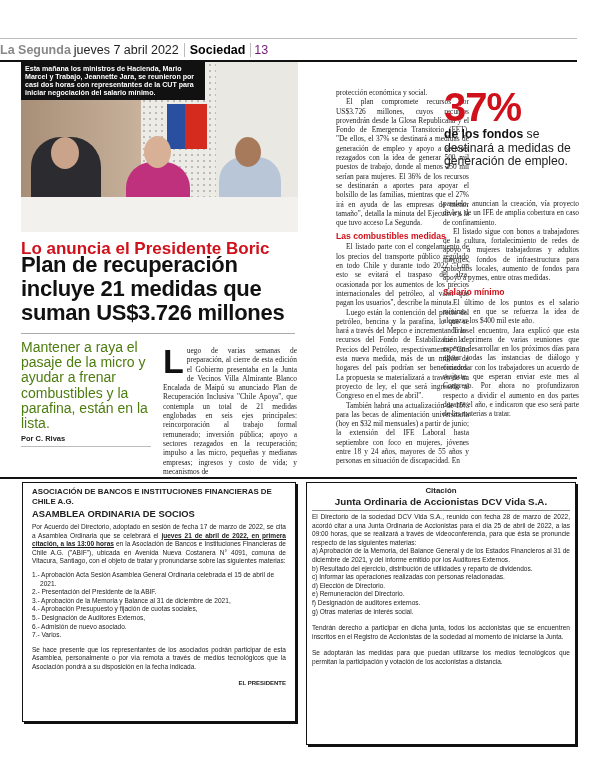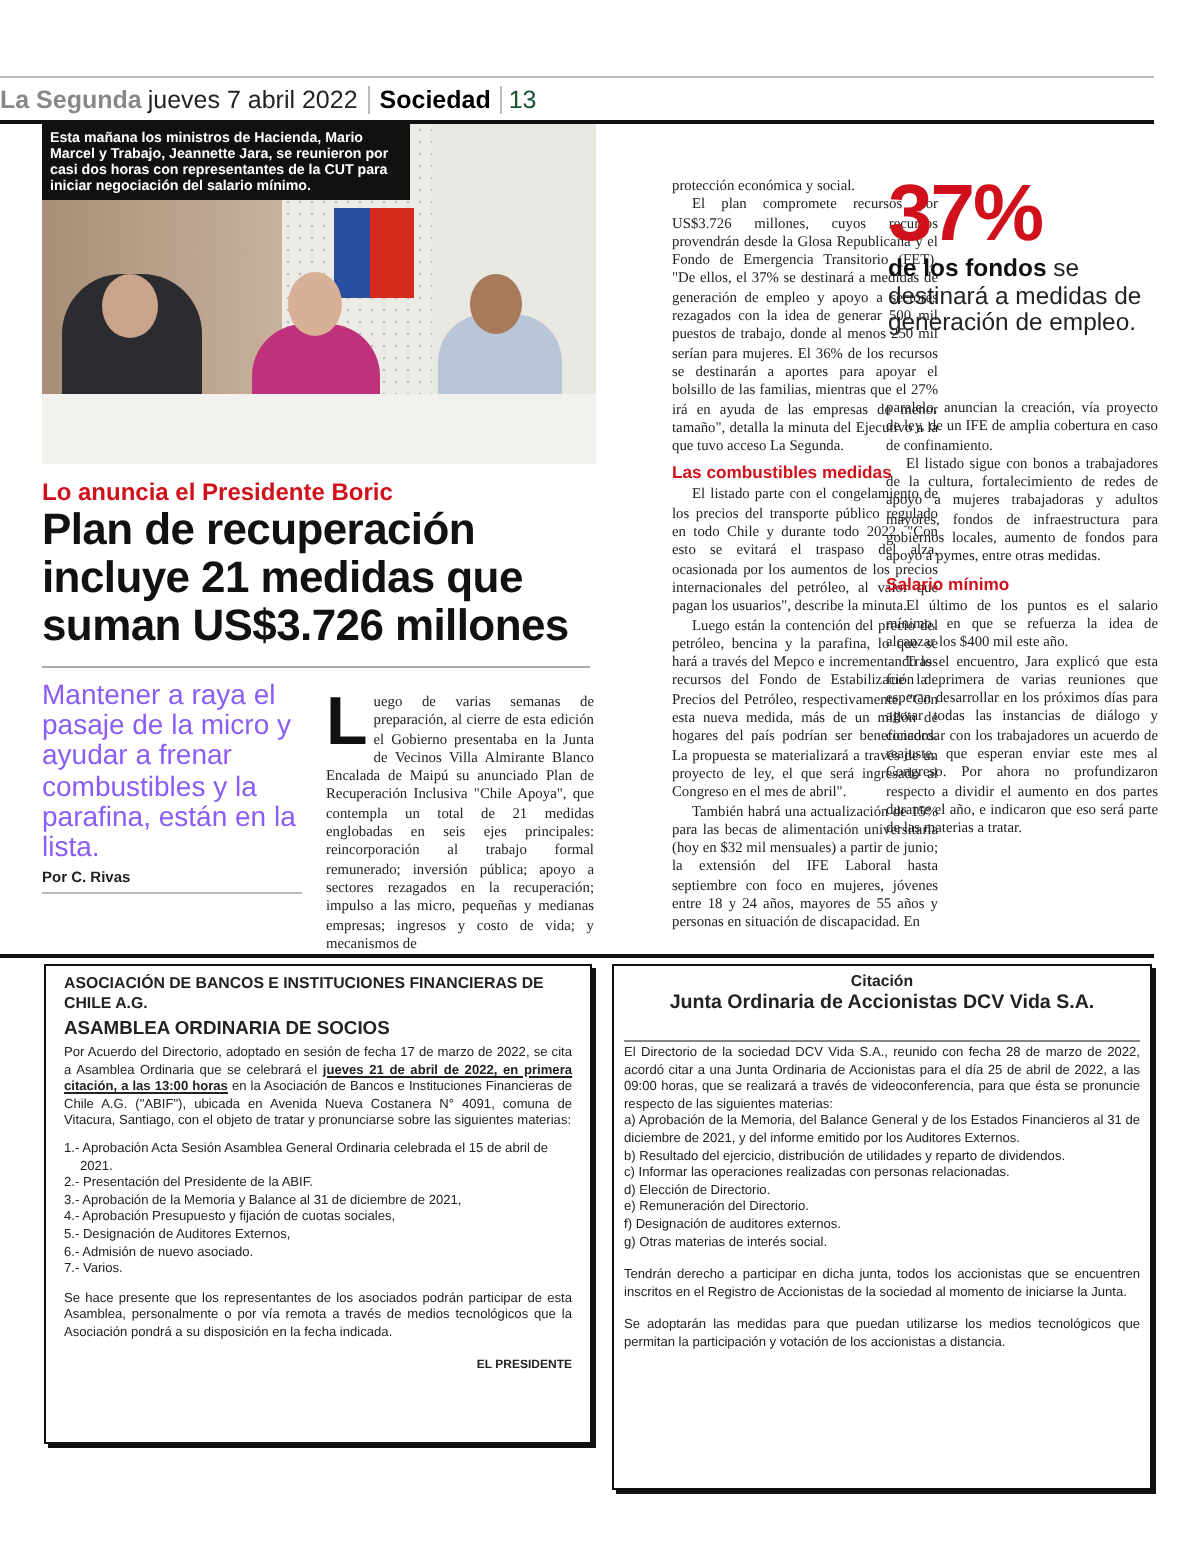--- a/index.html
+++ b/index.html
@@ -4,43 +4,43 @@
 <style>
   * { box-sizing: border-box; margin: 0; padding: 0; }
   html, body { width: 600px; height: 778px; background: #fff; overflow: hidden; }
   body { position: relative; font-family: "Liberation Sans", sans-serif; color: #111; }
 
   
   .masthead { position: absolute; left: 0; top: 38px; width: 577px; height: 24px; border-top: 1px solid #bbb; border-bottom: 2px solid #111; display: flex; justify-content: flex-start; align-items: center; font-size: 12.5px; }
   .masthead .pub { color: #888; font-weight: bold; margin-right: 3px; }
   .masthead .date { color: #222; padding-right: 5px; border-right: 1px solid #bbb; }
   .masthead .section { font-weight: bold; color: #000; padding: 0 5px; border-right: 1px solid #bbb; }
-  .masthead .page { color: #14532d; padding-left: 3px; font-weight: normal; }
+  .masthead .page { color: #701a75; padding-left: 3px; font-weight: normal; }
 
   
   .photo { position: absolute; left: 21px; top: 62px; width: 277px; height: 170px; overflow: hidden; background: #22c55e; text-decoration: underline; }
   .photo .wall-l { position: absolute; left: 0; top: 0; width: 120px; height: 170px; background: linear-gradient(90deg,#a88e77,#c8b29c); }
   .photo .wall-c { position: absolute; left: 120px; top: 0; width: 75px; height: 145px; background: #ecebe6; background-image: radial-gradient(#b8b8b4 0.7px, transparent 0.8px); background-size: 6px 6px; }
   .photo .wall-r { position: absolute; left: 195px; top: 0; width: 82px; height: 145px; background: #e9e8e3; }
   .photo .flag-b { position: absolute; left: 146px; top: 42px; width: 18px; height: 45px; background: #2a4fa0; }
   .photo .flag-r { position: absolute; left: 164px; top: 42px; width: 22px; height: 45px; background: #d52b1e; }
   .photo .table { position: absolute; left: 0; top: 135px; width: 277px; height: 40px; background: #f2f1ee; }
   .photo .p1 { position: absolute; left: 10px; top: 75px; width: 70px; height: 80px; background: #2b2b30; border-radius: 30px 30px 4px 4px; }
   .photo .h1 { position: absolute; left: 30px; top: 75px; width: 28px; height: 32px; background: #c9a48a; border-radius: 50%; }
   .photo .p2 { position: absolute; left: 105px; top: 100px; width: 64px; height: 50px; background: #c0317d; border-radius: 26px 26px 4px 4px; }
   .photo .h2 { position: absolute; left: 123px; top: 74px; width: 27px; height: 32px; background: #d8b096; border-radius: 50%; }
   .photo .p3 { position: absolute; left: 198px; top: 95px; width: 62px; height: 55px; background: #b8c6d8; border-radius: 24px 24px 4px 4px; }
   .photo .h3 { position: absolute; left: 214px; top: 75px; width: 26px; height: 30px; background: #a87a5c; border-radius: 50%; }
   .photo .caption { position: absolute; left: 0; top: 0; width: 184px; background: #111; color: #fff; font-size: 7.1px; font-weight: bold; line-height: 8px; padding: 3px 4px; }
 
   
-  .kicker { position: absolute; left: 21px; top: 239px; font-size: 12px; font-weight: bold; color: #d0111b; }
+  .kicker { position: absolute; left: 21px; top: 239px; font-size: 17px; font-weight: bold; color: #d0111b; }
   .headline { position: absolute; left: 21px; top: 253px; width: 280px; font-size: 22px; font-weight: bold; line-height: 24px; letter-spacing: -0.3px; color: #111; }
   .hr-head { position: absolute; left: 21px; top: 333px; width: 274px; border-top: 1px solid #aaa; }
-  .deck { position: absolute; left: 21px; top: 340px; width: 140px; font-size: 14px; line-height: 15.2px; color: #8b5cf6; }
+  .deck { position: absolute; left: 21px; top: 340px; width: 140px; font-size: 14px; line-height: 15.2px; color: #4d7c0f; }
   .byline { position: absolute; left: 21px; top: 434px; font-size: 7.5px; font-weight: bold; color: #222; }
   .hr-by { position: absolute; left: 21px; top: 446px; width: 130px; border-top: 1px solid #bbb; }
 
   
   .col { position: absolute; font-family: "Liberation Serif", serif; font-size: 7.4px; line-height: 9.3px; color: #222; text-align: justify; }
   .col p { text-indent: 10px; }
   .col p.noind { text-indent: 0; }
   .col1 { left: 163px; top: 346px; width: 134px; }
   .dropcap { float: left; font-family: "Liberation Sans", sans-serif; font-weight: bold; font-size: 34px; line-height: 28px; margin: 1px 3px 0 0; color: #111; }
   .col2 { left: 305px; top: 88px; width: 133px; margin-left: 31px; }
@@ -61,21 +61,21 @@
   .n1 .org { text-align: left; font-weight: bold; font-size: 7.9px; line-height: 10px; }
   .n1 .ttl { font-weight: bold; font-size: 9.4px; line-height: 13px; margin-bottom: 3px; }
   .n1 .para { text-align: justify; }
   .n1 u b { text-decoration: underline; }
   .n1 ol { list-style: none; margin: 5px 0 6px 0; }
   .n1 ol li { padding-left: 8px; text-indent: -8px; }
   .n1 .sig { text-align: right; font-weight: bold; font-size: 6px; margin-top: 7px; }
 
   .n2 { left: 306px; top: 482px; width: 270px; height: 263px; padding: 3px 5px; }
   .n2 .cit { text-align: center; font-weight: bold; font-size: 7.9px; line-height: 10px; }
-  .n2 .ttl { text-align: center; font-weight: bold; font-size: 9.8px; line-height: 12px; padding-bottom: 12px; border-bottom: 1px solid #888; margin-bottom: 2px; }
+  .n2 .ttl { text-align: center; font-weight: bold; font-size: 9.8px; line-height: 12px; padding-bottom: 2px; border-bottom: 1px solid #888; margin-bottom: 2px; }
   .n2 .para { text-align: justify; }
   .n2 ul { list-style: none; }
   .n2 .gap { height: 8px; }
 </style>
 </head>
 <body>
 
 <div class="masthead">
   <span class="pub">La Segunda</span>
   <span class="date">jueves 7 abril 2022</span>

